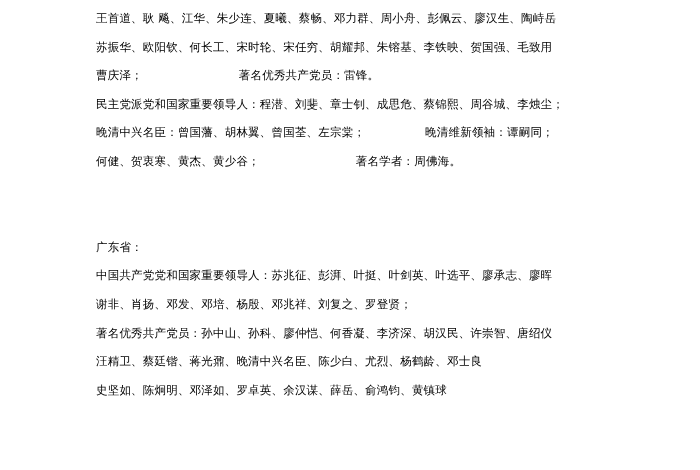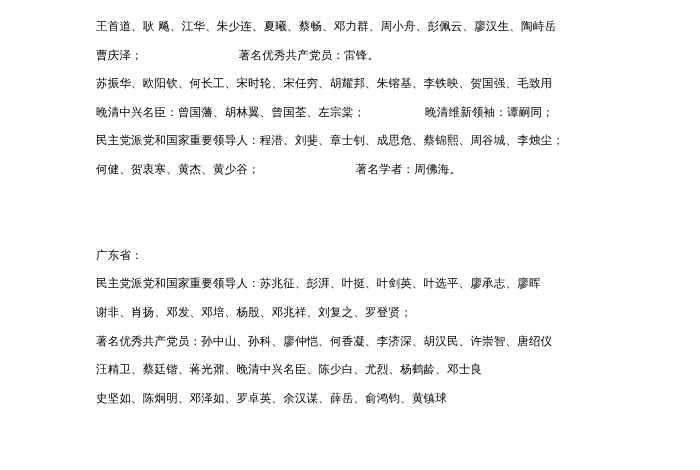--- a/index.html
+++ b/index.html
@@ -12,21 +12,21 @@
     background: #ffffff;
     font-family: "DejaVu Sans", "Liberation Sans", sans-serif;
     color: #000000;
     overflow: hidden;
   }
   .page {
     position: relative;
     width: 648px;
     height: 470px;
     box-sizing: border-box;
-    padding: 12px 96px 0 96px;
+    padding: 4px 96px 0 96px;
   }
   .line {
     font-size: 11.5px;
     line-height: 28.6px;
     height: 28.6px;
     white-space: nowrap;
     letter-spacing: 0.2px;
     color: #000;
   }
   .line.blank {
@@ -44,27 +44,27 @@
   }
   .line .tab-gap.narrow {
     width: 60px;
   }
 </style>
 </head>
 <body>
 
 <div class="page">
   <div class="line"><span class="seg">王首道、耿  飚、江华、朱少连、夏曦、蔡畅、邓力群、周小舟、彭佩云、廖汉生、陶峙岳</span></div>
+  <div class="line"><span class="seg">苏振华、欧阳钦、何长工、宋时轮、宋任穷、胡耀邦、朱镕基、李铁映、贺国强、毛致用</span></div>
   <div class="line"><span class="seg">曹庆泽；</span><span class="tab-gap wide"></span><span class="seg">著名优秀共产党员：雷锋。</span></div>
-  <div class="line"><span class="seg">苏振华、欧阳钦、何长工、宋时轮、宋任穷、胡耀邦、朱镕基、李铁映、贺国强、毛致用</span></div>
+  <div class="line"><span class="seg">民主党派党和国家重要领导人：程潜、刘斐、章士钊、成思危、蔡锦熙、周谷城、李烛尘；</span></div>
   <div class="line"><span class="seg">晚清中兴名臣：曾国藩、胡林翼、曾国荃、左宗棠；</span><span class="tab-gap narrow"></span><span class="seg">晚清维新领袖：谭嗣同；</span></div>
-  <div class="line"><span class="seg">民主党派党和国家重要领导人：程潜、刘斐、章士钊、成思危、蔡锦熙、周谷城、李烛尘；</span></div>
   <div class="line"><span class="seg">何健、贺衷寒、黄杰、黄少谷；</span><span class="tab-gap wide"></span><span class="seg">著名学者：周佛海。</span></div>
   <div class="line blank"><span class="seg"></span></div>
   <div class="line blank"><span class="seg"></span></div>
   <div class="line"><span class="seg">广东省：</span></div>
-  <div class="line"><span class="seg">民主党派党和国家重要领导人：苏兆征、彭湃、叶挺、叶剑英、叶选平、廖承志、廖晖</span></div>
+  <div class="line"><span class="seg">中国共产党党和国家重要领导人：苏兆征、彭湃、叶挺、叶剑英、叶选平、廖承志、廖晖</span></div>
   <div class="line"><span class="seg">谢非、肖扬、邓发、邓培、杨殷、邓兆祥、刘复之、罗登贤；</span></div>
   <div class="line"><span class="seg">著名优秀共产党员：孙中山、孙科、廖仲恺、何香凝、李济深、胡汉民、许崇智、唐绍仪</span></div>
   <div class="line"><span class="seg">汪精卫、蔡廷锴、蒋光鼐、晚清中兴名臣、陈少白、尤烈、杨鹤龄、邓士良</span></div>
   <div class="line"><span class="seg">史坚如、陈炯明、邓泽如、罗卓英、余汉谋、薛岳、俞鸿钧、黄镇球</span></div>
 
 </div>
 
 </body></html>

